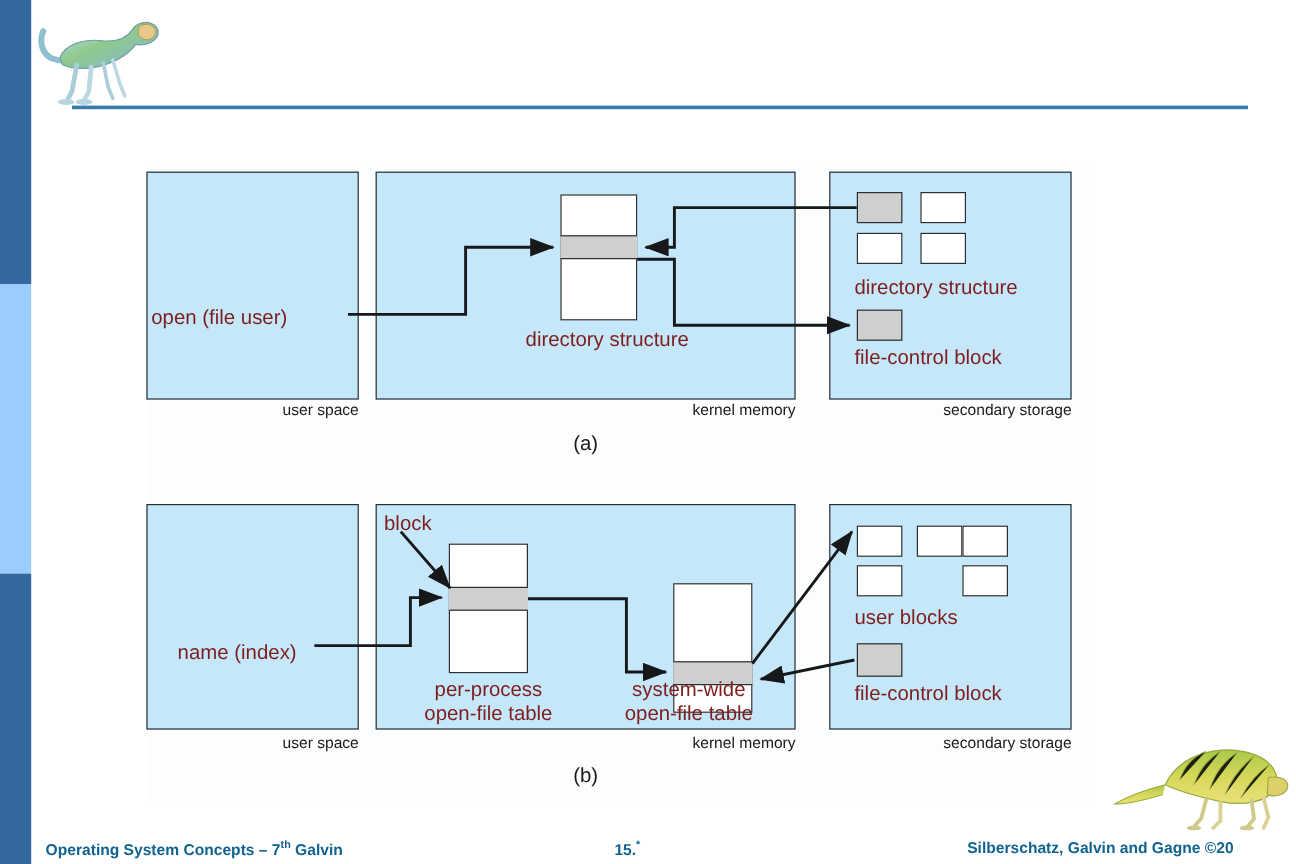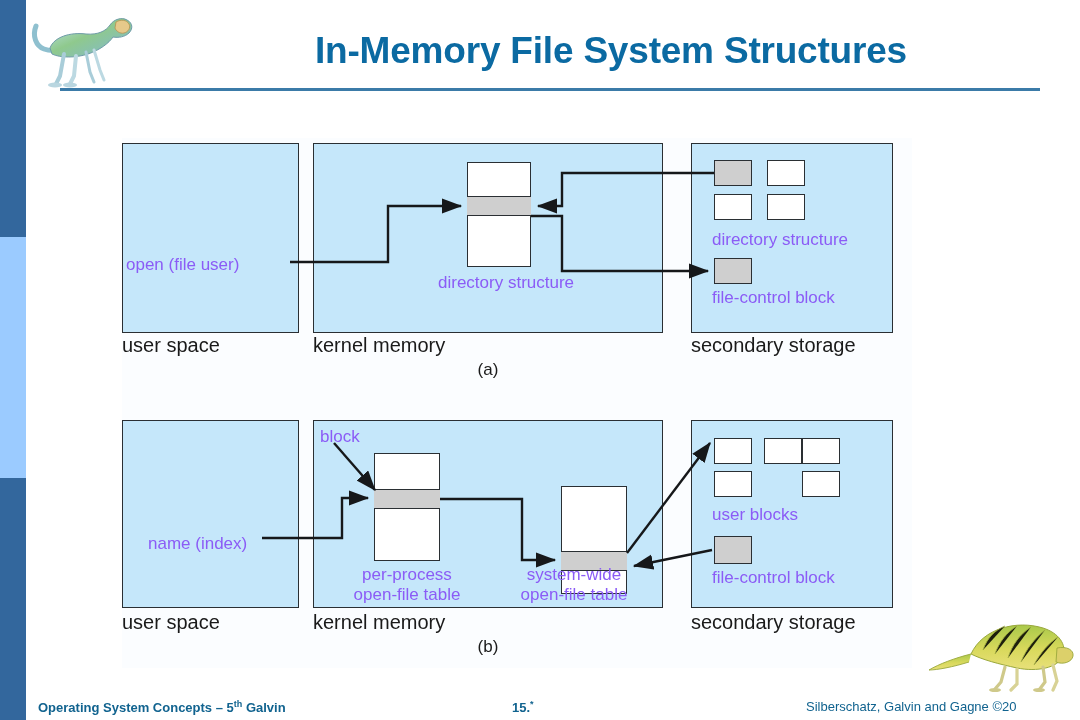--- a/index.html
+++ b/index.html
@@ -72,23 +72,23 @@
 
   
   .region {
     position: absolute;
     background: #c5e7fa;
     border: 1.5px solid #2a2f33;
     box-sizing: border-box;
   }
   .region-caption {
     position: absolute;
-    font-size: 20px;
+    font-size: 13px;
     color: #1a1a1a;
-    text-align: left;
+    text-align: right;
     white-space: nowrap;
   }
   .part-label {
     position: absolute;
     font-size: 17px;
     color: #1a1a1a;
     text-align: center;
     white-space: nowrap;
   }
   
@@ -118,21 +118,21 @@
     position: absolute;
     border: 1.5px solid #2a2f33;
     box-sizing: border-box;
     background: #ffffff;
   }
   .blk.grey { background: #cfcfcf; }
 
   .inline-label {
     position: absolute;
     font-size: 17px;
-    color: #8b5cf6;
+    color: #7f1d1d;
     white-space: nowrap;
   }
   .inline-label.two-line { line-height: 20px; text-align: center; }
 
   svg.connector {
     position: absolute;
     left: 0; top: 0;
     width: 790px; height: 530px;
     overflow: visible;
     pointer-events: none;
@@ -154,37 +154,36 @@
     font-size: 13px;
     font-weight: bold;
     color: #11638f;
     white-space: nowrap;
   }
   #footer-center sup { font-size: 9px; }
   #footer-right {
     position: absolute;
     left: 806px; top: 699px;
     font-size: 13px;
-    font-weight: normal;
+    font-weight: bold;
     color: #11638f;
     white-space: nowrap;
     text-align: center;
   }
 </style>
 </head>
 <body>
 
 <div id="sidebar-strip">
   <div class="strip-seg" id="strip-top"></div>
   <div class="strip-seg" id="strip-middle"></div>
   <div class="strip-seg" id="strip-bottom"></div>
 </div>
 
 <div id="title-block">
-  <div id="page-title">In-Memory File System Structures</div>
   <div id="title-rule"></div>
 </div>
 
 <svg id="dino-logo-top" viewBox="0 0 110 88">
   <defs>
     <linearGradient id="dgrad" x1="0" y1="0" x2="1" y2="1">
       <stop offset="0%" stop-color="#bfe3ef"></stop>
       <stop offset="45%" stop-color="#8fc98d"></stop>
       <stop offset="100%" stop-color="#7fb7d8"></stop>
     </linearGradient>
@@ -324,18 +323,18 @@
 
   <path d="M80 55 L76 70 L70 77" fill="none" stroke="#cfc98a" stroke-width="3.2" stroke-linecap="round"></path>
   <path d="M92 57 L92 72 L86 78" fill="none" stroke="#d8d295" stroke-width="3.2" stroke-linecap="round"></path>
   <path d="M118 55 L120 70 L114 78" fill="none" stroke="#cfc98a" stroke-width="3.2" stroke-linecap="round"></path>
   <path d="M128 53 L132 69 L128 78" fill="none" stroke="#d8d295" stroke-width="3.2" stroke-linecap="round"></path>
   <ellipse cx="70" cy="78" rx="6" ry="2" fill="#cfc98a"></ellipse>
   <ellipse cx="114" cy="78" rx="6" ry="2" fill="#cfc98a"></ellipse>
 </svg>
 
 <div id="footer-left">
-  <span>Operating System Concepts  – 5</span><sup>th</sup><span> Galvin</span>
+  <span>Operating System Concepts  – 7</span><sup>th</sup><span> Galvin</span>
 </div>
 <div id="footer-center">
   <span>15.</span><sup>*</sup>
 </div>
 <div id="footer-right">Silberschatz, Galvin and Gagne ©20</div>
 
 </body></html>

